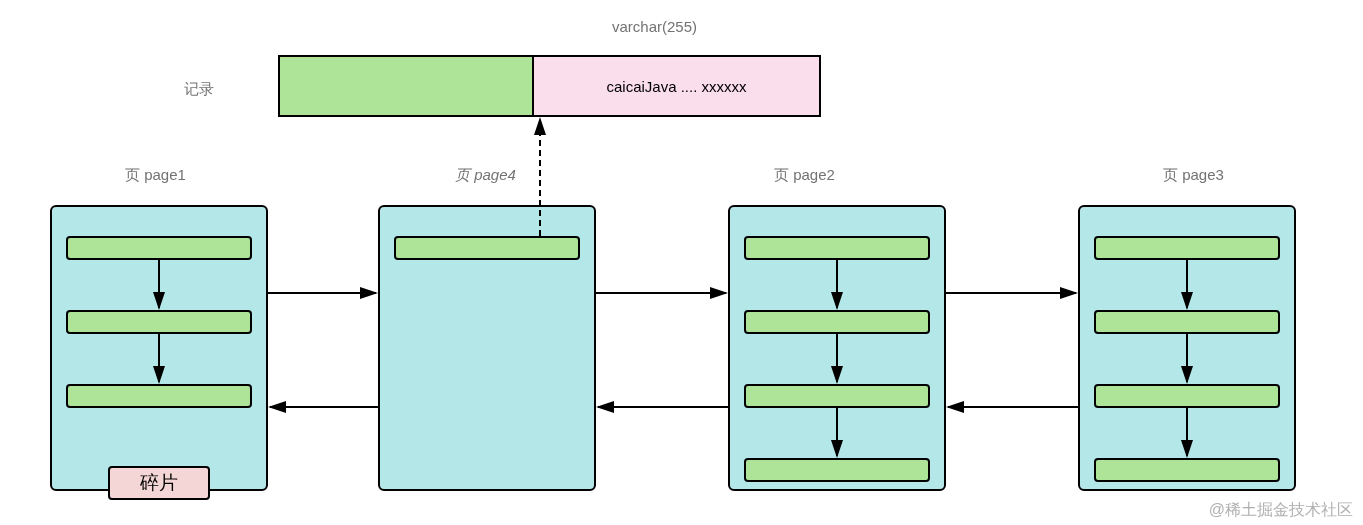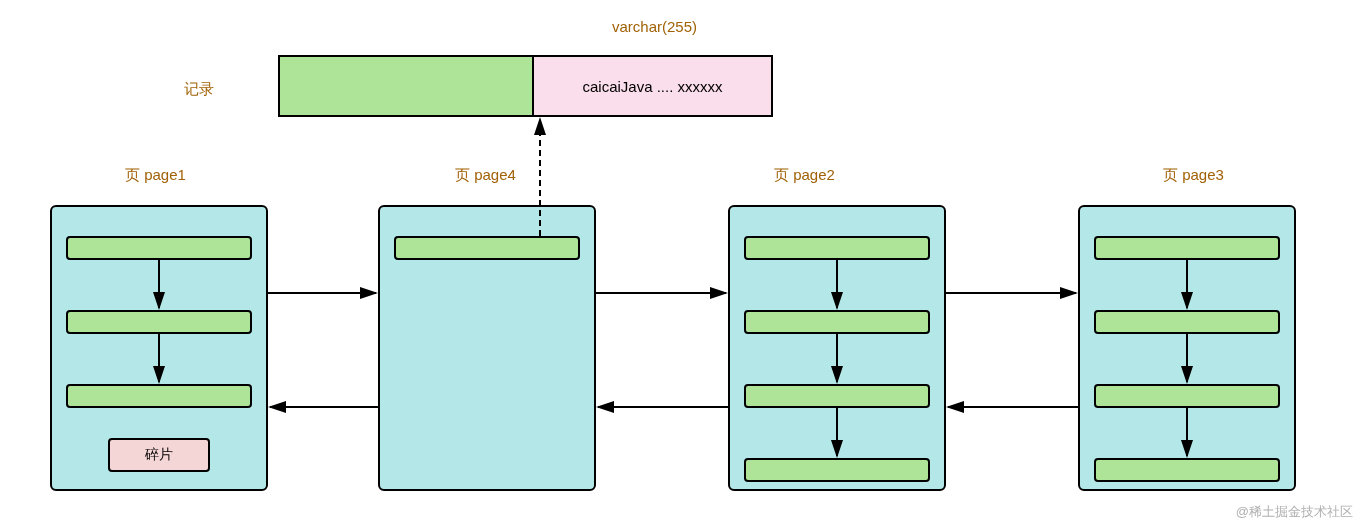--- a/index.html
+++ b/index.html
@@ -8,21 +8,21 @@
     width: 1363px;
     height: 525px;
     background: #ffffff;
     font-family: "Microsoft YaHei", "PingFang SC", Arial, sans-serif;
     position: relative;
     overflow: hidden;
   }
   .label {
     position: absolute;
     font-size: 15px;
-    color: #a16207;
+    color: #737373;
     white-space: nowrap;
   }
   .page-box {
     position: absolute;
     background: #B4E7E7;
     border: 2px solid #000;
     border-radius: 6px;
     box-sizing: border-box;
   }
   .slot {
@@ -35,21 +35,22 @@
   }
   .frag {
     position: absolute;
     background: #F5D6D6;
     border: 2px solid #000;
     border-radius: 4px;
     box-sizing: border-box;
     display: flex;
     align-items: center;
     justify-content: center;
-    font-size: 14px;
+    font-size: 19px;
+    margin-top: 28px;
   }
   .record-left {
     position: absolute;
     background: #ADE498;
     border: 2px solid #000;
     border-right: 0;
     box-sizing: border-box;
   }
   .record-right {
     position: absolute;
@@ -65,38 +66,38 @@
     position: absolute;
     left: 0; top: 0;
     width: 1363px;
     height: 525px;
     pointer-events: none;
   }
   .watermark {
     position: absolute;
     right: 10px;
     bottom: 4px;
-    font-size: 13px;
+    font-size: 16px;
     color: #b0b0b0;
   }
 </style>
 </head>
 <body>
 
 <div class="label" style="left:612px; top:18px;">varchar(255)</div>
 
 <div class="label" style="left:184px; top:80px;text-align:right;">记录</div>
 
 <div class="record-left" style="left:278px; top:55px; width:254px; height:62px;"></div>
-<div class="record-right" style="left:532px; top:55px; width:241px; height:62px;">
+<div class="record-right" style="left:532px; top:55px; width:289px; height:62px;">
   <span>caicaiJava .... xxxxxx</span>
 </div>
 
 <div class="label" style="left:125px; top:166px;text-align:right;">页 page1</div>
-<div class="label" style="left:455px; top:166px;">页 page4</div>
+<div class="label" style="left:455px; top:166px;font-style:italic;">页 page4</div>
 <div class="label" style="left:774px; top:166px;">页 page2</div>
 <div class="label" style="left:1155px; top:166px;margin-left:8px;">页 page3</div>
 
 <div class="page-box" style="left:50px;  top:205px; width:218px; height:286px;"></div>
 <div class="slot" style="left:66px; top:236px; width:186px;"></div>
 <div class="slot" style="left:66px; top:310px; width:186px;"></div>
 <div class="slot" style="left:66px; top:384px; width:186px;"></div>
 <div class="frag" style="left:108px; top:438px; width:102px; height:34px;">
   <span>碎片</span>
 </div>

